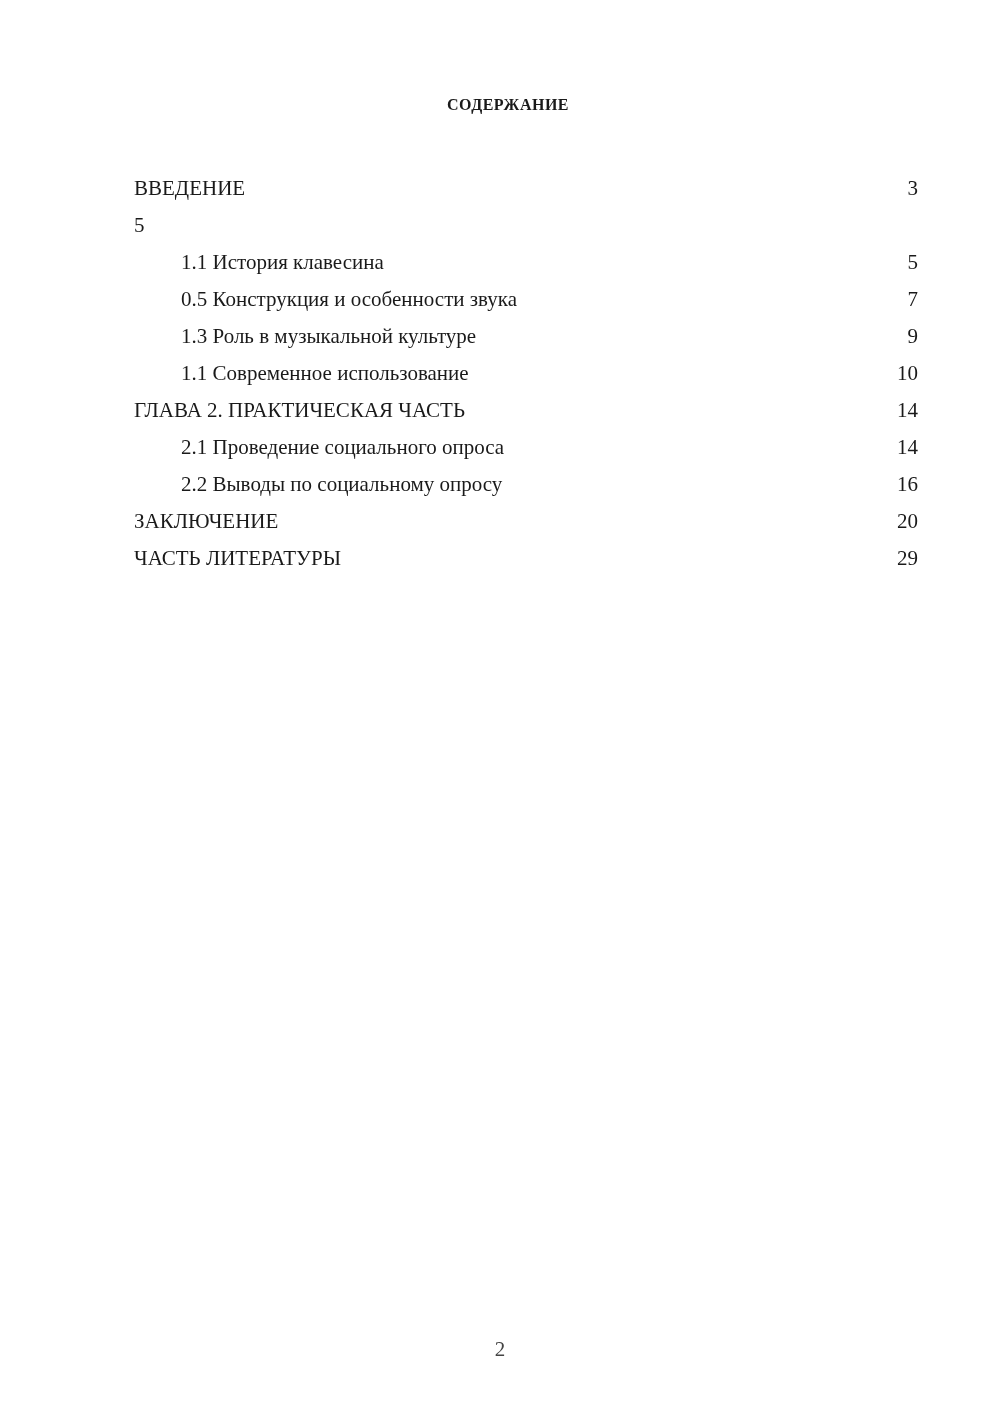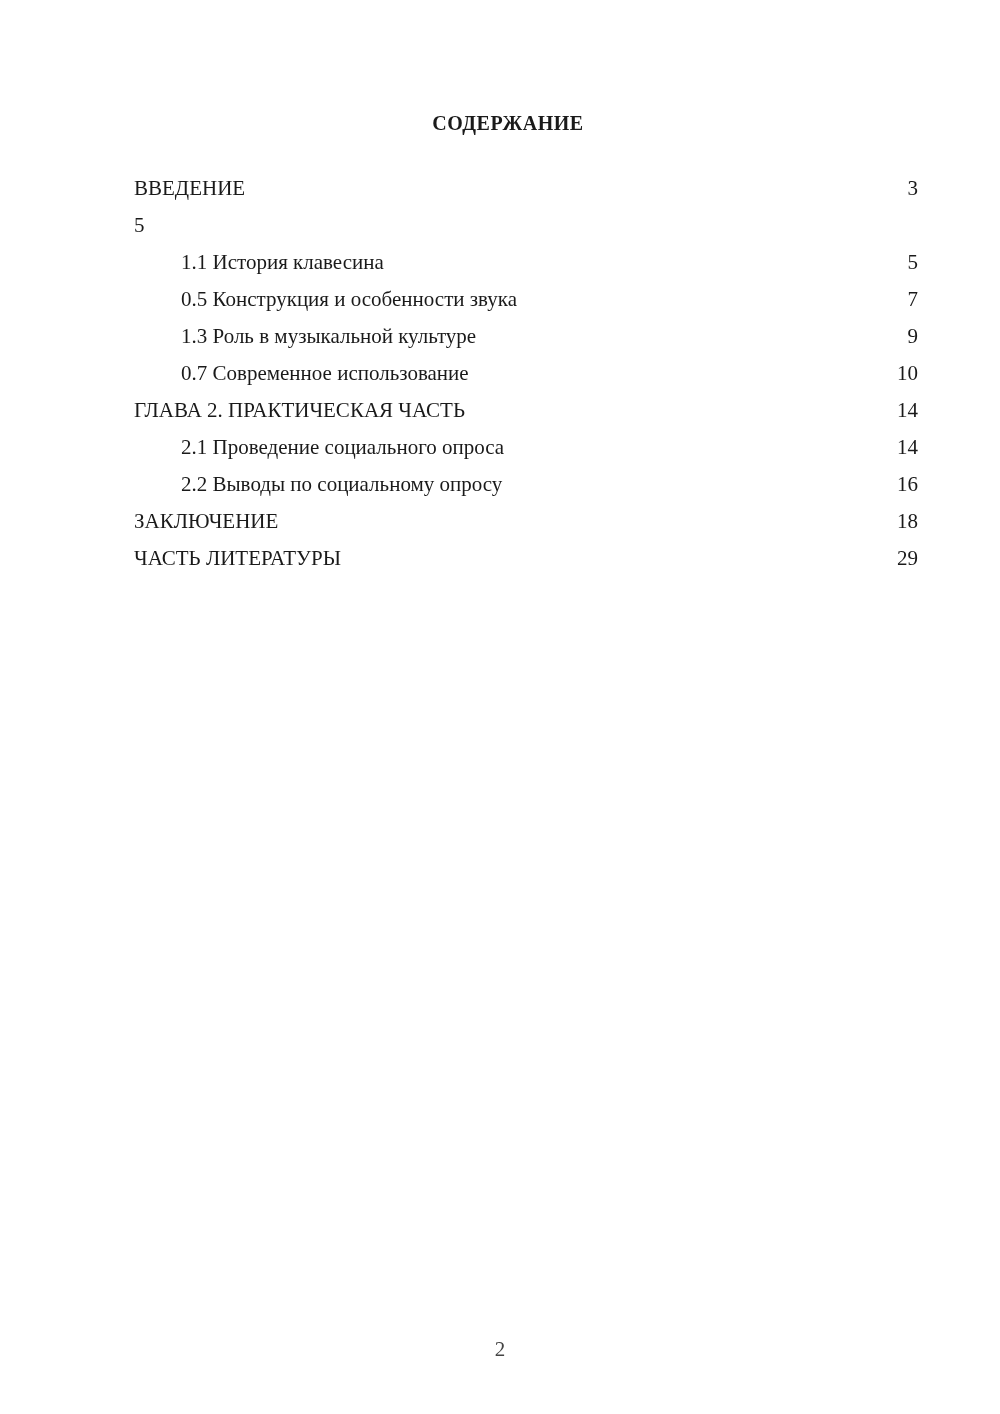--- a/index.html
+++ b/index.html
@@ -19,24 +19,24 @@
     inset: 0;
     background: #ffffff;
     box-sizing: border-box;
   }
   .doc-title {
     position: absolute;
     top: 96px;
     left: 0;
     right: 0;
     text-align: center;
-    font-size: 20px;
+    font-size: 16px;
     font-weight: bold;
     letter-spacing: 0.5px;
-    margin: 16px;
+    margin: 0;
     padding-left: 16px;
   }
   .toc {
     position: absolute;
     top: 170px;
     left: 134px;
     right: 82px;
   }
   .toc-row {
     display: flex;
@@ -88,38 +88,38 @@
       </div>
       <div class="toc-row indent">
         <span class="toc-label">0.5 Конструкция и особенности звука</span>
         <span class="toc-page">7</span>
       </div>
       <div class="toc-row indent">
         <span class="toc-label">1.3 Роль в музыкальной культуре</span>
         <span class="toc-page">9</span>
       </div>
       <div class="toc-row indent">
-        <span class="toc-label">0.7 Современное использование</span>
+        <span class="toc-label">1.1 Современное использование</span>
         <span class="toc-page">10</span>
       </div>
       <div class="toc-row">
         <span class="toc-label">ГЛАВА 2. ПРАКТИЧЕСКАЯ ЧАСТЬ</span>
         <span class="toc-page">14</span>
       </div>
       <div class="toc-row indent">
         <span class="toc-label">2.1 Проведение социального опроса</span>
         <span class="toc-page">14</span>
       </div>
       <div class="toc-row indent">
         <span class="toc-label">2.2 Выводы по социальному опросу</span>
         <span class="toc-page">16</span>
       </div>
       <div class="toc-row">
         <span class="toc-label">ЗАКЛЮЧЕНИЕ</span>
-        <span class="toc-page">18</span>
+        <span class="toc-page">20</span>
       </div>
       <div class="toc-row">
         <span class="toc-label">ЧАСТЬ ЛИТЕРАТУРЫ</span>
         <span class="toc-page">29</span>
       </div>
     </div>
 
   <div class="page-footer">2</div>
 
 </div>

